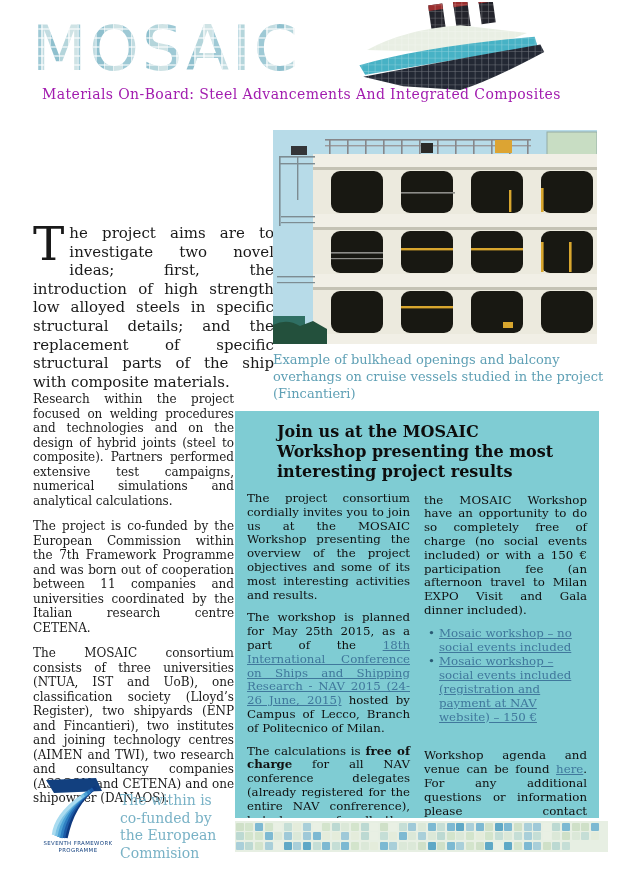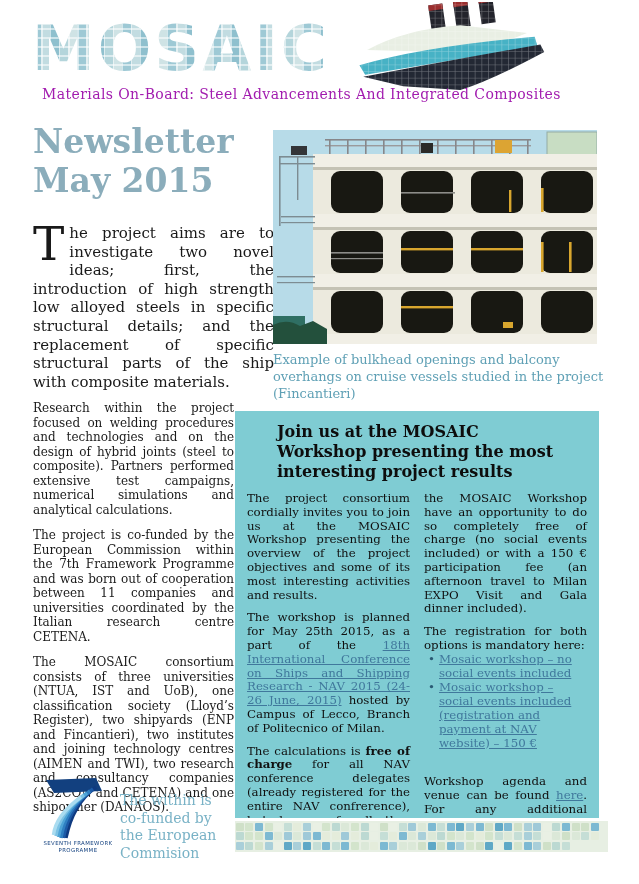--- a/index.html
+++ b/index.html
@@ -3,21 +3,21 @@
 <meta charset="utf-8">
 <style>
   * { margin:0; padding:0; box-sizing:border-box; }
   html,body { background:#fff; }
   body { width:639px; height:884px; font-family:"DejaVu Serif", serif; color:#1c1c1c; position:relative; overflow:hidden; }
   .page { position:absolute; inset:0; }
 
   
   .mosaic-text{
     position:absolute; left:32px; top:14px;
-    font-family:"DejaVu Sans", sans-serif; font-weight:bold;
+    font-family:"DejaVu Sans", sans-serif; font-weight:normal;
     font-size:63px; line-height:70px; letter-spacing:3px;
     background:
       repeating-linear-gradient(0deg, rgba(255,255,255,.55) 0 1.5px, rgba(255,255,255,0) 1.5px 9px),
       repeating-linear-gradient(90deg, rgba(255,255,255,.55) 0 1.5px, rgba(255,255,255,0) 1.5px 9px),
       repeating-linear-gradient(90deg,#9ec9d5 0 9px,#c2dce1 9px 18px,#8fc0ce 18px 27px,#b4d5db 27px 36px,#cfe3e5 36px 45px);
     -webkit-background-clip:text; background-clip:text;
     color:#a3cad5; -webkit-text-fill-color:transparent;
   }
   .ship-logo{ position:absolute; left:348px; top:2px; }
   .tagline{ position:absolute; left:42px; top:86px; width:560px;
@@ -29,30 +29,30 @@
   .intro{ position:absolute; left:33px; top:224px; width:241px;
       font-size:15px; line-height:18.6px; text-align:justify; color:#191919; }
   .dropcap{ float:left; font-size:47px; line-height:36px; padding:2px 5px 0 0; color:#191919; }
 
   
   .photo{ position:absolute; left:273px; top:130px; }
   .caption{ position:absolute; left:273px; top:351px; width:334px;
       font-size:13px; line-height:17px; color:#5fa0b5; }
 
   
-  .leftcol{ position:absolute; left:33px; top:401px; width:201px;
+  .leftcol{ position:absolute; left:33px; top:392px; width:201px;
       font-size:12px; line-height:14.5px; text-align:justify; color:#1a1a1a; }
   .leftcol p{ margin-bottom:11px; }
 
   
   .workshop-box{ position:absolute; left:235px; top:411px; width:364px; height:407px;
       background:#7fccd3; padding:9px 12px 6px; overflow:hidden; }
   .workshop-box h2{ width:280px; margin:2px auto 10px; 
       font-size:16px; line-height:20px; color:#0d0d0d; }
-  .cols{ display:flex; gap:14px; }
+  .cols{ display:flex; gap:14px;align-items:flex-end; }
   .col{ flex:1; font-size:11.8px; line-height:13.8px; text-align:justify; color:#101010; }
   .col p{ margin-bottom:9px; }
   .col p.nogap{ margin-bottom:0; }
   a.link{ color:#40789c; text-decoration:underline; cursor:pointer; }
   .col ul{ list-style:none; margin:0 0 25px 4px; }
   .col li{ padding-left:11px; position:relative; margin-bottom:1px; text-align:left; }
   .col li::before{ content:"\2022"; position:absolute; left:0; top:0; color:#2a5a74; }
 
   
   .fp7{ position:absolute; left:38px; top:776px; }
@@ -94,22 +94,20 @@
       <rect x="138" y="-8" width="15" height="6" transform="rotate(-8 145 4)" fill="#9b2f2f"></rect>
     </g>
     <path d="M20,48 Q60,26 118,22 L188,30 Q150,46 100,50 Z" fill="#e9efe4"></path>
     <path d="M12,64 Q80,44 196,34 L199,44 Q100,60 18,74 Z" fill="#47b2c5"></path>
     <path d="M16,76 Q100,60 202,42 L206,50 Q150,80 118,90 L58,86 Z" fill="#232834"></path>
     <rect x="0" y="-10" width="210" height="110" fill="url(#tilegrid)" clip-path="url(#shipclip)"></rect>
   </svg>
 
   <div class="tagline">Materials On-Board: Steel Advancements And Integrated Composites</div>
 
-  <h1><span>Newsletter</span><br>
-      <span>May 2015</span></h1>
 
   <p class="intro"><span class="dropcap">T</span><span>he project aims are to investigate two novel ideas; first, the introduction of high strength low alloyed steels in specific structural details; and the replacement of specific structural parts of the ship with composite materials.</span></p>
 
   <svg class="photo" width="324" height="214" viewBox="0 0 324 214">
     <rect width="324" height="214" fill="#b7dbe8"></rect>
     <rect x="274" y="2" width="50" height="26" fill="#c8ddc3" stroke="#93aca4" stroke-width="1"></rect>
     <rect x="40" y="24" width="284" height="190" fill="#eceade"></rect>
 
     <rect x="52" y="9" width="206" height="1.6" fill="#87878a"></rect>
     <rect x="52" y="15" width="206" height="1.4" fill="#9a9a9c"></rect>
@@ -199,21 +197,20 @@
     <h2>Join us at the MOSAIC Workshop presenting the most interesting project results</h2>
     <div class="cols">
       <div class="col">
         <p><span>The project consortium cordially invites you to join us at the MOSAIC Workshop presenting the overview of the project objectives and some of its most interesting activities and results.</span></p>
         <p><span>The workshop is planned for May 25th 2015, as a part of the </span><a class="link">18th International Conference on Ships and Shipping Research - NAV 2015 (24-26 June, 2015)</a><span> hosted by Campus of Lecco, Branch of Politecnico of Milan.</span></p>
         <p class="nogap"><span>The calculations is </span><b>free of charge</b><span> for all NAV conference delegates (already registered for the entire NAV confrerence), but also open for all other participants interested solely in the Workshop.</span></p>
 
       </div>
       <div class="col">
         <p>the MOSAIC Workshop have an opportunity to do so completely free of charge (no social events included) or with a 150 € participation fee (an afternoon travel to Milan EXPO Visit and Gala dinner included).</p>
-        <p class="nogap">The registration for both options is mandatory here:</p>
         <ul>
           <li><a class="link">Mosaic workshop – no social events included</a></li>
           <li><a class="link">Mosaic workshop – social events included (registration and payment at NAV website) – 150 €</a></li>
         </ul>
         <p><span>Workshop agenda and venue can be found </span><a class="link">here</a><span>.  For any additional questions or information please contact carlo.cau@cetena.it or giovanni.risso@cetena.it</span></p>
       </div>
     </div>
   </section>
 
   <svg class="fp7" width="80" height="78" viewBox="0 0 80 78">

